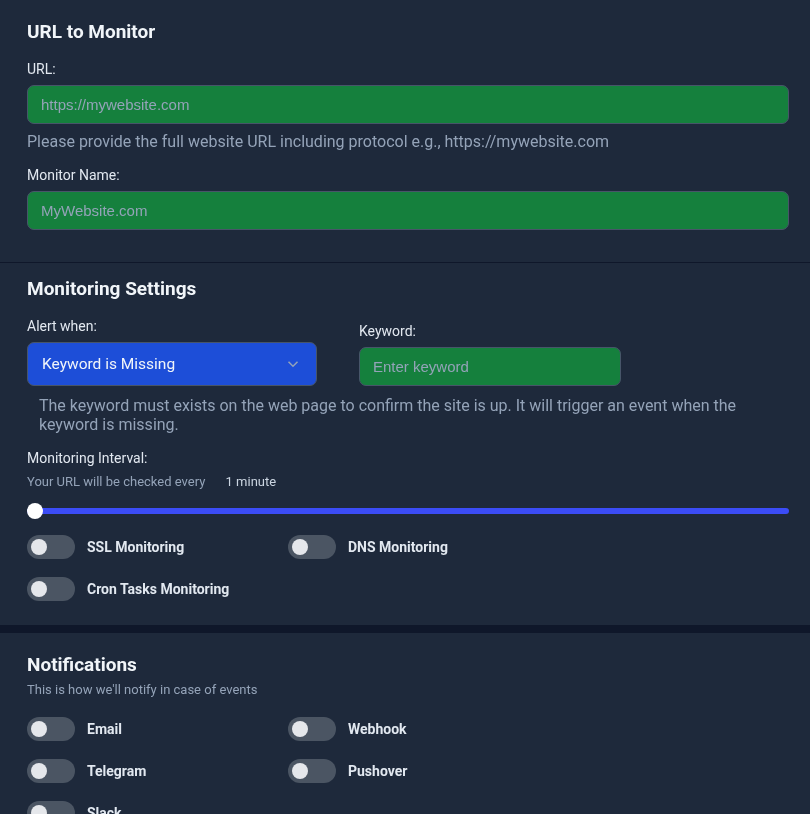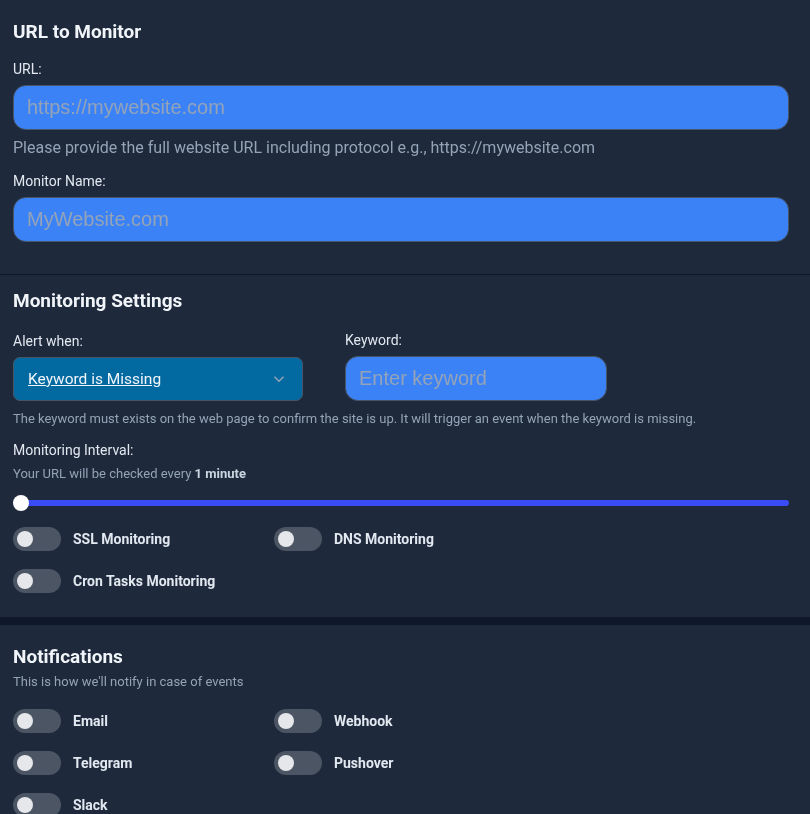--- a/index.html
+++ b/index.html
@@ -3,90 +3,90 @@
 <meta charset="utf-8">
 <style>
   * { box-sizing: border-box; margin: 0; padding: 0; }
   body {
     background: #1e293b;
     color: #f1f5f9;
     font-family: -apple-system, BlinkMacSystemFont, "Segoe UI", Roboto, Helvetica, Arial, sans-serif;
     width: 810px;
     font-size: 14px;
   }
-  .section { padding: 20px 21px 24px 13px; }
+  .section { padding: 20px 21px 24px 27px; }
   .section + .section { border-top: 1px solid #0f172a; }
   h2 {
     font-size: 19px;
     font-weight: 700;
     color: #f1f5f9;
     margin-bottom: 18px;
   }
   .field { margin-bottom: 16px; }
   .label {
     display: block;
     font-size: 14px;
     color: #e2e8f0;
     margin-bottom: 8px;
   }
   .input {
     width: 100%;
-    background: #3b82f6;
+    background: #15803d;
     border: 1px solid #475569;
-    border-radius: 13px;
+    border-radius: 7px;
     padding: 10px 13px;
     color: #f1f5f9;
-    font-size: 20px;
+    font-size: 15px;
     outline: none;
   }
   .input::placeholder { color: #94a3b8; }
   .hint {
     font-size: 16px;
     color: #94a3b8;
     margin-top: 8px;
   }
   .row { display: flex; gap: 28px; align-items: flex-end; }
   .col-fixed { width: 304px; flex: none; }
   .col-flex { flex: 1; }
   .select-wrap {
     position: relative;
     width: 290px;
   }
   .select {
     width: 100%;
-    background: #0369a1;
+    background: #1d4ed8;
     border: 1px solid #475569;
     border-radius: 7px;
     padding: 12px 14px;
     color: #f1f5f9;
     font-size: 15.5px;
     cursor: pointer;
     display: flex;
     align-items: center;
     justify-content: space-between;
-    text-decoration: underline;
   }
   .chev {
     color: #94a3b8;
     width: 18px; height: 18px;
     flex: none;
   }
   .keyword-col .input { width: 262px; }
   .desc {
-    font-size: 13px;
+    font-size: 16px;
     color: #94a3b8;
     margin-top: 10px;
     margin-bottom: 16px;
+    margin-left: 12px;
   }
   .interval-text {
     font-size: 13px;
     color: #94a3b8;
     margin-bottom: 14px;
   }
-  .interval-text .strong { color: #cbd5e1; font-weight: 700; }
+  .interval-text .strong { color: #cbd5e1; font-weight: 400; margin-left: 17px; }
   .slider-wrap {
     position: relative;
     height: 16px;
     margin-bottom: 8px;
   }
   .slider-track {
     position: absolute;
     left: 0; right: 0; top: 5px;
     height: 6px;
     background: #3b4cf6;

